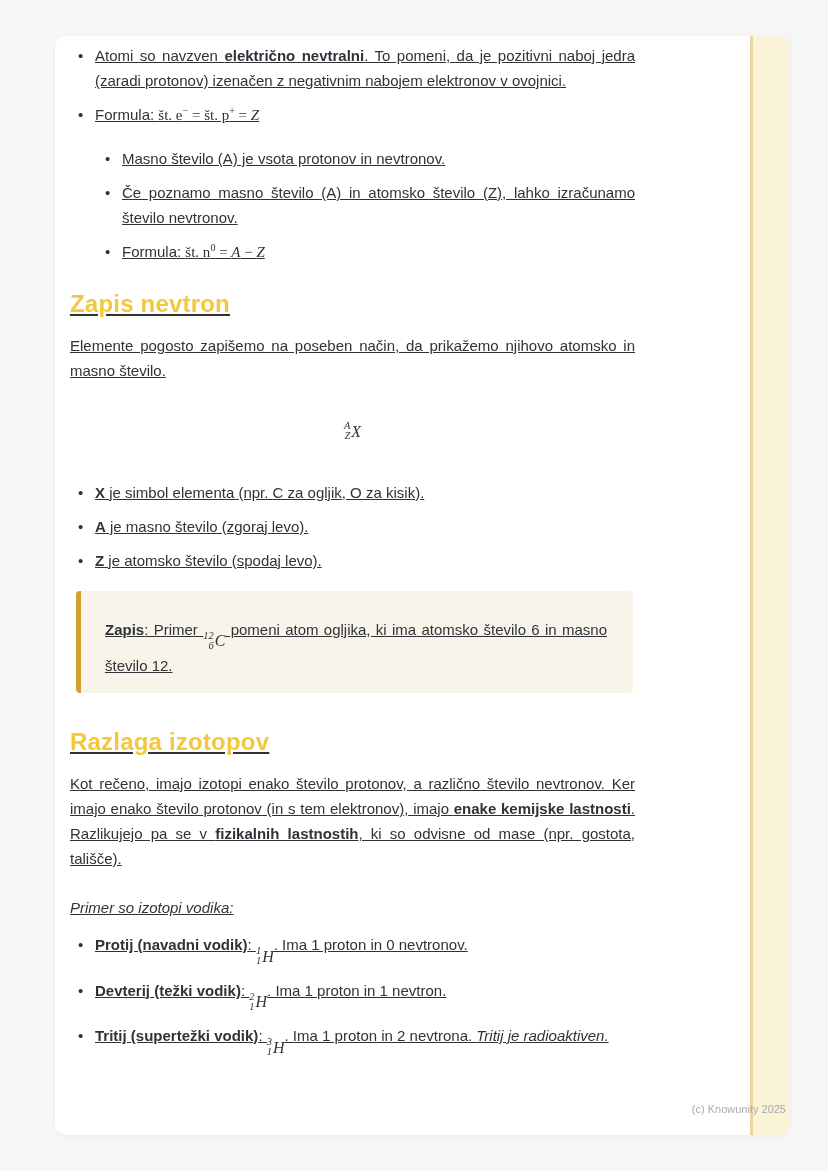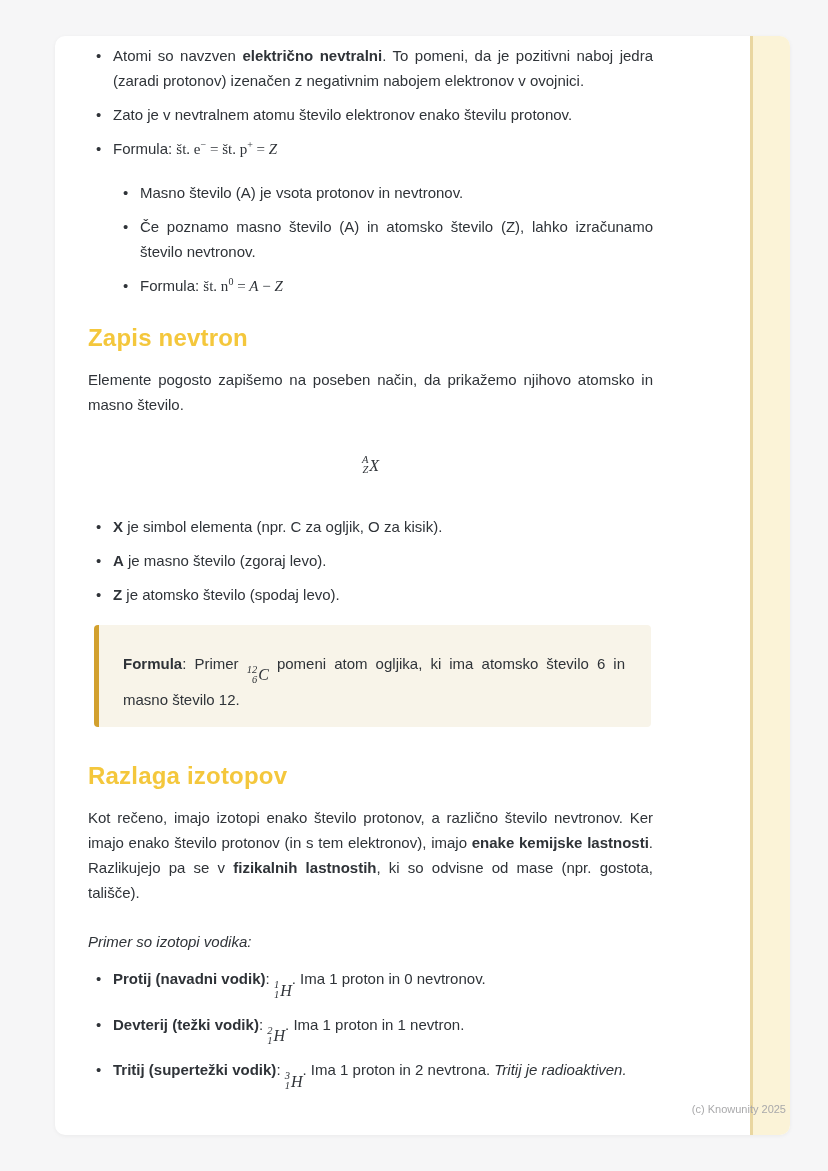--- a/index.html
+++ b/index.html
@@ -27,23 +27,23 @@
     border-radius:10px;
     box-shadow:0 1px 4px rgba(0,0,0,0.05);
   }
   .strip{
     position:absolute;top:0;right:0;bottom:0;width:40px;
     background:var(--strip-bg);
     border-left:3px solid var(--strip-edge);
     border-radius:0 10px 10px 0;
   }
   .content{
-    position:absolute;left:33px;top:0;width:565px;
+    position:absolute;left:15px;top:0;width:565px;
     padding-top:7px;
-    font-size:15px;line-height:25px;
+    font-size:15px;line-height:25px;text-decoration:underline;
   }
   h2{
     color:var(--heading);
     font-size:24px;line-height:30px;font-weight:700;
     margin:24px 0 14px;
     letter-spacing:0.2px;
   }
   h2.second{margin-top:34px;}
   p{margin:0 0 12px;}
   .justify{text-align:justify;}
@@ -79,21 +79,20 @@
     font-size:11px;color:var(--footer-color);
   }
 </style>
 </head>
 <body>
 
 <div class="page">
   <div class="content">
       <ul>
         <li><span>Atomi so navzven </span><span class="bold">električno nevtralni</span><span>. To pomeni, da je pozitivni naboj jedra (zaradi protonov) izenačen z negativnim nabojem elektronov v ovojnici.</span></li>
-        <li><span>Zato je v nevtralnem atomu število elektronov enako številu protonov.</span></li>
         <li><span>Formula: </span><span class="math">št. e</span><sup class="math">−</sup><span class="math"> = </span><span class="math">št. p</span><sup class="math">+</sup><span class="math"> = </span><span class="var">Z</span></li>
       </ul>
       <ul class="nested">
         <li><span>Masno število (A) je vsota protonov in nevtronov.</span></li>
         <li><span>Če poznamo masno število (A) in atomsko število (Z), lahko izračunamo število nevtronov.</span></li>
         <li><span>Formula: </span><span class="math">št. n</span><sup class="math">0</sup><span class="math"> = </span><span class="var">A</span><span class="math"> − </span><span class="var">Z</span></li>
       </ul>
       <h2>Zapis nevtron</h2>
       <p class="justify"><span>Elemente pogosto zapišemo na poseben način, da prikažemo njihovo atomsko in masno število.</span></p>
       <div class="math-display"><span class="nuclide">
@@ -102,21 +101,21 @@
             <span>Z</span>
           </span>
           <span class="var sym">X</span>
         </span></div>
       <ul>
         <li><span class="bold">X</span><span> je simbol elementa (npr. C za ogljik, O za kisik).</span></li>
         <li><span class="bold">A</span><span> je masno število (zgoraj levo).</span></li>
         <li><span class="bold">Z</span><span> je atomsko število (spodaj levo).</span></li>
       </ul>
       <div class="callout">
-        <p class="justify"><span class="bold">Formula</span><span>: Primer </span><span class="nuclide">
+        <p class="justify"><span class="bold">Zapis</span><span>: Primer </span><span class="nuclide">
             <span class="stack">
               <span>12</span>
               <span>6</span>
             </span>
             <span class="var sym">C</span>
           </span><span> pomeni atom ogljika, ki ima atomsko število 6 in masno število 12.</span></p>
       </div>
       <h2 class="second">Razlaga izotopov</h2>
       <p class="justify"><span>Kot rečeno, imajo izotopi enako število protonov, a različno število nevtronov. Ker imajo enako število protonov (in s tem elektronov), imajo </span><span class="bold">enake kemijske lastnosti</span><span>. Razlikujejo pa se v </span><span class="bold">fizikalnih lastnostih</span><span>, ki so odvisne od mase (npr. gostota, tališče).</span></p>
       <p style="margin-top: 24px;"><span class="italic">Primer so izotopi vodika:</span></p>

